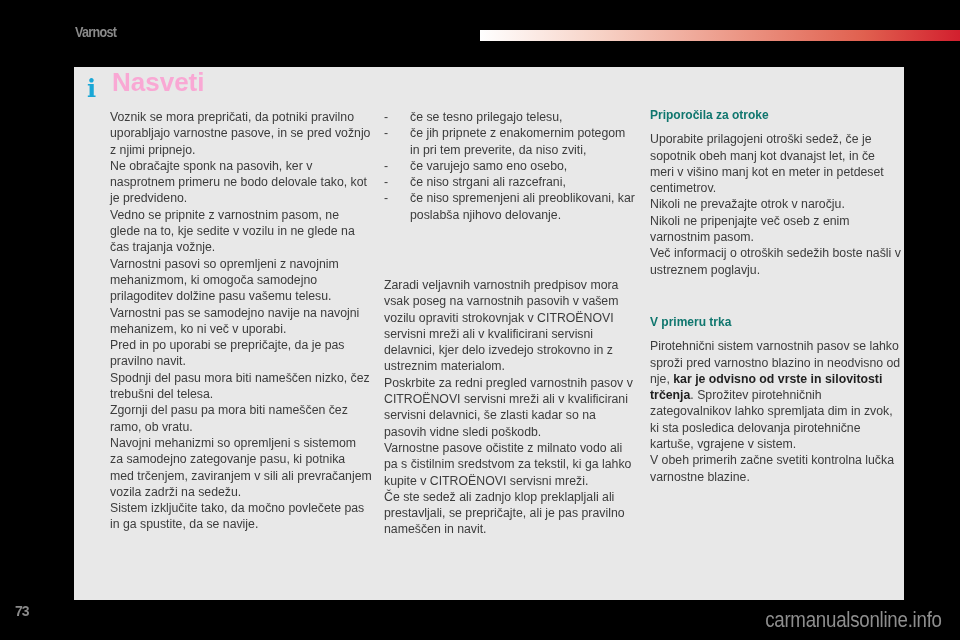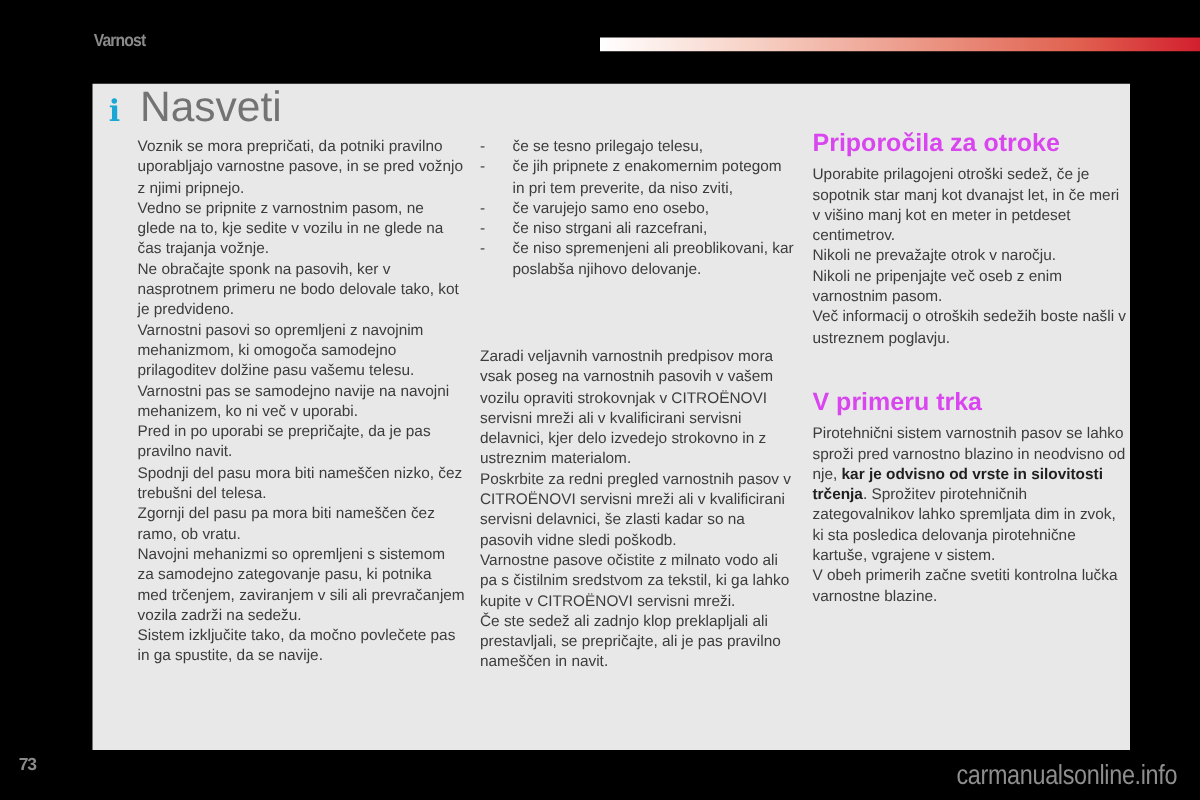--- a/index.html
+++ b/index.html
@@ -1,50 +1,50 @@
 <!DOCTYPE html>
 <html><head>
 <meta charset="utf-8">
 <style>
   html, body { margin:0; padding:0; }
   body { width:960px; height:640px; background:#000; position:relative; overflow:hidden; font-family:"Liberation Sans", sans-serif; }
   .section-title { position:absolute; left:75px; top:24px; font-size:14px; font-weight:bold; color:#8a8a8a; letter-spacing:-0.8px; transform:scaleX(0.9); transform-origin:left; }
   .header-bar { position:absolute; left:480px; top:30px; width:480px; height:11px; background:linear-gradient(to right, #ffffff 0%, #f7d2c6 25%, #eb9483 55%, #e0604f 80%, #d21f2e 100%); }
   .panel { position:absolute; left:74px; top:67px; width:830px; height:533px; background:#e8e8e8; }
   .info-icon { position:absolute; left:87px; top:74px; font-family:"DejaVu Serif", serif; font-weight:bold; font-size:24px; color:#1aa7d6; }
-  .panel-title { position:absolute; left:112px; top:67px; font-size:34px; color:#737373; font-weight:normal; }
+  .panel-title { position:absolute; left:112px; top:67px; font-size:26px; color:#f9a8d4; font-weight:bold; }
   .col { position:absolute; font-size:12.3px; line-height:16.3px; color:#3c3c3c; }
   .col p { margin:0; }
   .col1 { left:110px; top:109px; width:262px; }
   .col2 { left:384px; top:109px; width:252px; }
   .col2b { left:384px; top:277px; width:252px; }
   .col3 { left:650px; top:107px; width:252px; }
   .col3b { left:650px; top:314px; width:252px; }
   .list { margin:0; padding:0; list-style:none; }
   .list li { position:relative; padding-left:26px; }
   .list li .dash { position:absolute; left:0; top:0; }
-  h3 { margin:0 0 8px 0; font-size:20px; font-weight:bold; color:#d946ef; }
+  h3 { margin:0 0 8px 0; font-size:12px; font-weight:bold; color:#0f766e; }
   b { color:#1f1f1f; }
   .page-number { position:absolute; left:15px; top:603px; font-size:14px; font-weight:bold; color:#8a8a8a; letter-spacing:-1px; }
   .watermark { position:absolute; right:18px; top:607px; font-size:22px; color:#8e8e8e; transform:scaleX(0.85); transform-origin:right; letter-spacing:-0.3px; }
 </style>
 </head>
 <body>
 
 <div class="section-title">Varnost</div>
 <div class="header-bar"></div>
 
 <div class="panel"></div>
 <div class="info-icon">i</div>
 <div class="panel-title">Nasveti</div>
 
 <div class="col col1">
   <p>Voznik se mora prepričati, da potniki pravilno uporabljajo varnostne pasove, in se pred vožnjo z njimi pripnejo.</p>
+  <p>Ne obračajte sponk na pasovih, ker v nasprotnem primeru ne bodo delovale tako, kot je predvideno.</p>
   <p>Vedno se pripnite z varnostnim pasom, ne glede na to, kje sedite v vozilu in ne glede na čas trajanja vožnje.</p>
-  <p>Ne obračajte sponk na pasovih, ker v nasprotnem primeru ne bodo delovale tako, kot je predvideno.</p>
   <p>Varnostni pasovi so opremljeni z navojnim mehanizmom, ki omogoča samodejno prilagoditev dolžine pasu vašemu telesu.</p>
   <p>Varnostni pas se samodejno navije na navojni mehanizem, ko ni več v uporabi.</p>
   <p>Pred in po uporabi se prepričajte, da je pas pravilno navit.</p>
   <p>Spodnji del pasu mora biti nameščen nizko, čez trebušni del telesa.</p>
   <p>Zgornji del pasu pa mora biti nameščen čez ramo, ob vratu.</p>
   <p>Navojni mehanizmi so opremljeni s sistemom za samodejno zategovanje pasu, ki potnika med trčenjem, zaviranjem v sili ali prevračanjem vozila zadrži na sedežu.</p>
   <p>Sistem izključite tako, da močno povlečete pas in ga spustite, da se navije.</p>
 </div>
 
 <div class="col col2">
@@ -59,21 +59,21 @@
 
 <div class="col col2b">
   <p>Zaradi veljavnih varnostnih predpisov mora vsak poseg na varnostnih pasovih v vašem vozilu opraviti strokovnjak v CITROËNOVI servisni mreži ali v kvalificirani servisni delavnici, kjer delo izvedejo strokovno in z ustreznim materialom.</p>
   <p>Poskrbite za redni pregled varnostnih pasov v CITROËNOVI servisni mreži ali v kvalificirani servisni delavnici, še zlasti kadar so na pasovih vidne sledi poškodb.</p>
   <p>Varnostne pasove očistite z milnato vodo ali pa s čistilnim sredstvom za tekstil, ki ga lahko kupite v CITROËNOVI servisni mreži.</p>
   <p>Če ste sedež ali zadnjo klop preklapljali ali prestavljali, se prepričajte, ali je pas pravilno nameščen in navit.</p>
 </div>
 
 <div class="col col3">
   <h3>Priporočila za otroke</h3>
-  <p>Uporabite prilagojeni otroški sedež, če je sopotnik star manj kot dvanajst let, in če meri v višino manj kot en meter in petdeset centimetrov.</p>
+  <p>Uporabite prilagojeni otroški sedež, če je sopotnik obeh manj kot dvanajst let, in če meri v višino manj kot en meter in petdeset centimetrov.</p>
   <p>Nikoli ne prevažajte otrok v naročju.</p>
   <p>Nikoli ne pripenjajte več oseb z enim varnostnim pasom.</p>
   <p>Več informacij o otroških sedežih boste našli v ustreznem poglavju.</p>
 </div>
 
 <div class="col col3b">
   <h3>V primeru trka</h3>
   <p><span>Pirotehnični sistem varnostnih pasov se lahko sproži pred varnostno blazino in neodvisno od nje, </span><b>kar je odvisno od vrste in silovitosti trčenja</b><span>. Sprožitev pirotehničnih zategovalnikov lahko spremljata dim in zvok, ki sta posledica delovanja pirotehnične kartuše, vgrajene v sistem.</span></p>
   <p>V obeh primerih začne svetiti kontrolna lučka varnostne blazine.</p>
 </div>

